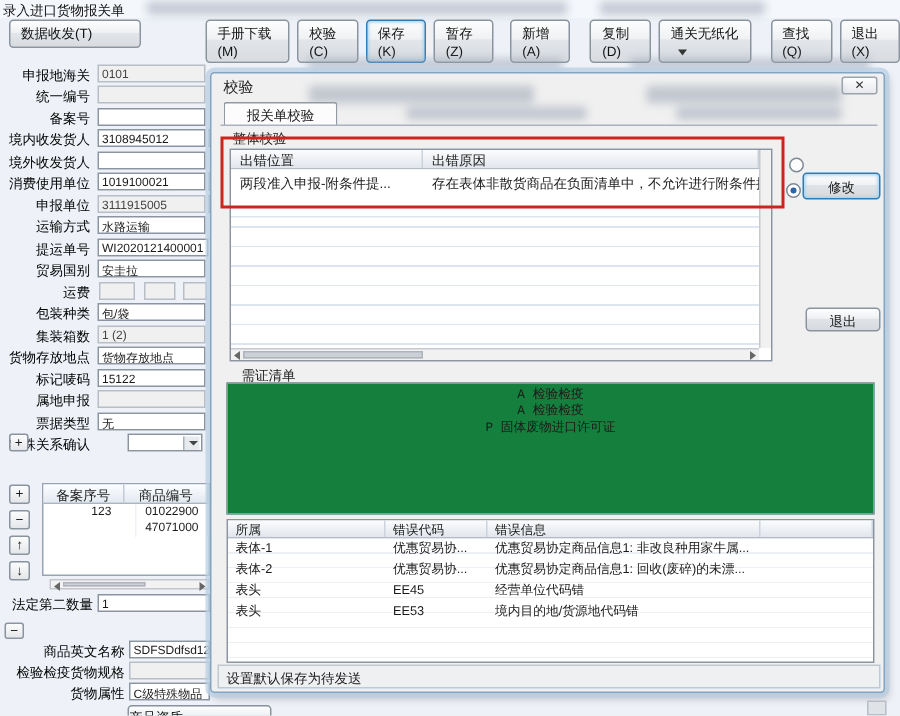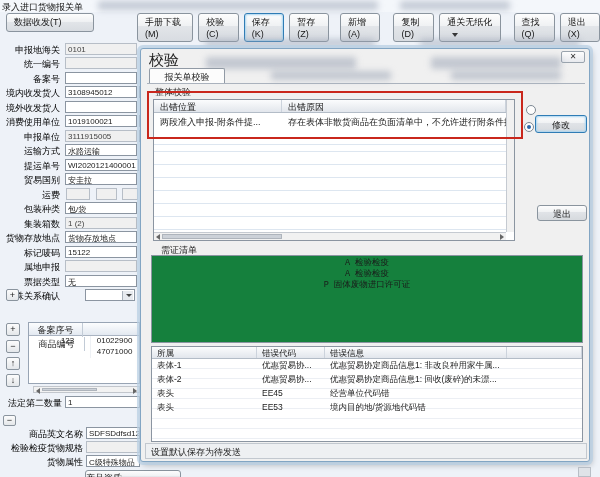--- a/index.html
+++ b/index.html
@@ -30,38 +30,38 @@
             border:1px solid #8b95a1; border-right:none; font-size:8px; padding:1px 1px; overflow:hidden; }
   .fee-box { position:absolute; top:0; height:12px; background:#f0f0f0; border:1px solid #b7bec7; }
   .sel-arrow { position:absolute; right:1px; top:1px; width:11px; height:9px; background:#e7eaee; border-left:1px solid #aab2bb; }
   .sel-arrow:after { content:""; position:absolute; left:2.5px; top:3px; width:0; height:0;
                      border-left:3px solid transparent; border-right:3px solid transparent; border-top:3.5px solid #444; }
   .sq-btn { position:absolute; width:14px; height:13px; background:linear-gradient(#fcfcfc,#e4e7ea);
             border:1px solid #8a949e; border-radius:2px; font-size:9px; line-height:11px; text-align:center; }
 
   
   .itable { left:28px; top:322px; width:112px; height:62px; background:#fff; border:1px solid #98a4b4; }
-  .itable .hdr { display:flex; height:13px; background:linear-gradient(#fcfdfe,#e3e9f1); border-bottom:1px solid #aab4c2;flex-direction:column; }
+  .itable .hdr { display:flex; height:13px; background:linear-gradient(#fcfdfe,#e3e9f1); border-bottom:1px solid #aab4c2; }
   .itable .hdr div { border-right:1px solid #c2cbd6; text-align:center; font-size:9px; padding-top:1px; }
   .itable .row { display:flex; height:11px;padding-left:16px; }
   .itable .row div { text-align:center; font-size:8px; border-right:1px solid #eef1f5; }
   .c1 { width:54px; } .c2 { width:56px; }
   .hscroll { position:absolute; background:#f2f2f2; border:1px solid #c2c6cc; }
   .hthumb { position:absolute; top:1px; bottom:1px; background:#cdd2d9; border:1px solid #aeb4bc; }
   .tri-l { width:0;height:0;border-top:3px solid transparent;border-bottom:3px solid transparent;border-right:4px solid #666; position:absolute; left:2px; top:1px;}
   .tri-r { width:0;height:0;border-top:3px solid transparent;border-bottom:3px solid transparent;border-left:4px solid #666; position:absolute; right:2px; top:1px;}
 
   .bfield-label { position:absolute; text-align:right; white-space:nowrap; color:#000; }
   .bfield-input { position:absolute; height:12px; background:#fff; border:1px solid #8b95a1; padding:1px 2px; font-size:8px; overflow:hidden; white-space:nowrap;}
   .bfield-input.ro { background:#f0f0f0; border-color:#b7bec7; }
 
   
   .dialog { left:140px; top:48px; width:450px; height:414px; background:#f0f0f0;
             border:1px solid #82a5c3; border-radius:3px; box-shadow:0 0 0 3px rgba(186,208,228,.75), 2px 3px 6px rgba(0,0,0,.25); }
-  .dlg-title { left:8px; top:2px; font-size:15px; color:#222;text-align:center; }
+  .dlg-title { left:8px; top:2px; font-size:10px; color:#222;text-align:center; }
   .dlg-close { left:420px; top:2px; width:24px; height:12px; background:linear-gradient(#fdfdfd,#e8eaee);
                border:1px solid #9aa4ae; border-radius:2px; text-align:center; line-height:10px; font-size:8px; color:#333; }
   .dlg-tab { left:8px; top:19px; width:76px; height:16px; background:#fcfcfc; border:1px solid #919aa5; border-bottom:none;
              border-radius:2px 2px 0 0; text-align:center; padding-top:2px; font-size:9px; }
   .dlg-tabline { left:6px; top:34px; width:438px; height:1px; background:#aab2bd; }
   .dlg-section { left:14px; top:37px; font-size:9px; }
 
   .egrid { left:12px; top:50px; width:362px; height:142px; background:#fff; border:1px solid #8b95a1; }
   .egrid-hdr { position:absolute; left:0; top:0; right:8px; height:13px; background:linear-gradient(#fbfcfd,#e2e6ec); border-bottom:1px solid #b3bcc7; display:flex; }
   .egrid-hdr div { padding:1px 0 0 6px; font-size:9px; border-right:1px solid #ccd3dc; }

